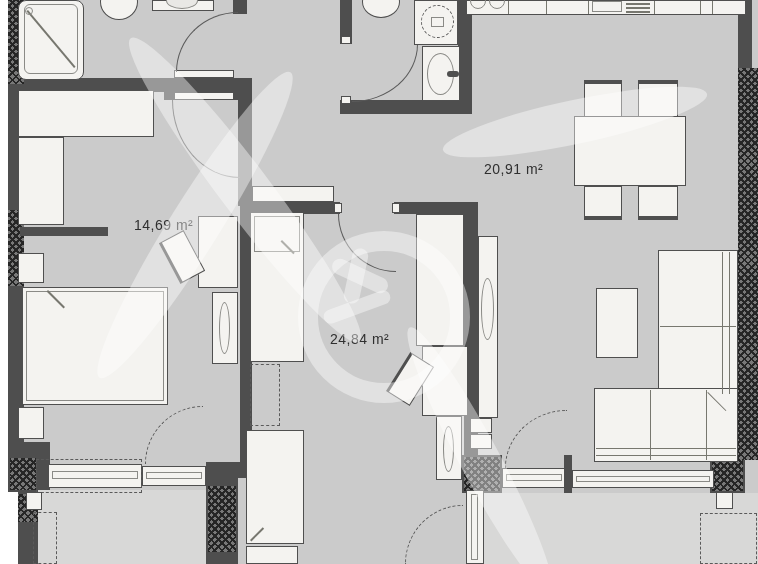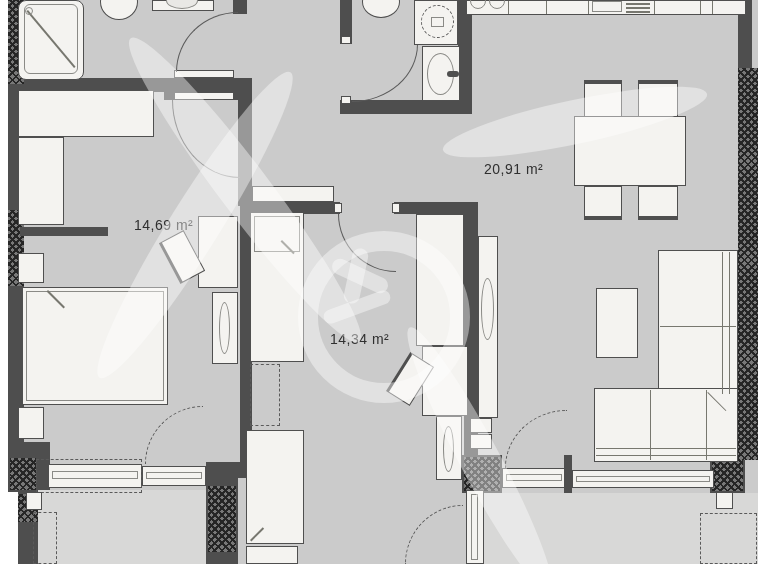--- a/index.html
+++ b/index.html
@@ -192,21 +192,21 @@
   <div class="abs line" style="left:660px;top:326px;width:76px;height:1px;"></div>
   <div class="abs line" style="left:722px;top:252px;width:1px;height:142px;"></div>
   <div class="abs line" style="left:729px;top:252px;width:1px;height:142px;"></div>
   <div class="abs line" style="left:650px;top:390px;width:1px;height:70px;"></div>
   <div class="abs line" style="left:706px;top:390px;width:1px;height:70px;"></div>
   <div class="abs line" style="left:596px;top:448px;width:140px;height:1px;"></div>
   <div class="abs line" style="left:596px;top:455px;width:140px;height:1px;"></div>
   <div class="abs line" style="left:708px;top:392px;width:26px;height:1px;transform:rotate(45deg);transform-origin:0 0;"></div>
 
   <div class="abs label lbl" style="left:134px;top:176px;margin-top:41px;">14,69 m²</div>
-  <div class="abs label lbl" style="left:330px;top:331px;">14,34 m²</div>
+  <div class="abs label lbl" style="left:330px;top:331px;">24,84 m²</div>
   <div class="abs label lbl" style="left:484px;top:161px;">20,91 m²</div>
 
   <div class="abs wm" style="left:55px;top:165px;width:380px;height:50px;border-radius:50%;transform:rotate(53deg);"></div>
   <div class="abs wm" style="left:15px;top:200px;width:360px;height:50px;border-radius:50%;transform:rotate(-58deg);"></div>
   <div class="abs wm" style="left:440px;top:100px;width:270px;height:44px;border-radius:50%;transform:rotate(-12deg);"></div>
   <div class="abs wm" style="left:330px;top:440px;width:300px;height:40px;border-radius:50%;transform:rotate(62deg);"></div>
   <div class="abs wm-ring" style="left:298px;top:231px;width:132px;height:132px;"></div>
   <div class="abs wm" style="left:330px;top:268px;width:60px;height:16px;border-radius:8px;transform:rotate(25deg);"></div>
   <div class="abs wm" style="left:322px;top:300px;width:70px;height:14px;border-radius:7px;transform:rotate(-20deg);"></div>
   <div class="abs wm" style="left:348px;top:248px;width:16px;height:56px;border-radius:8px;transform:rotate(12deg);"></div>

